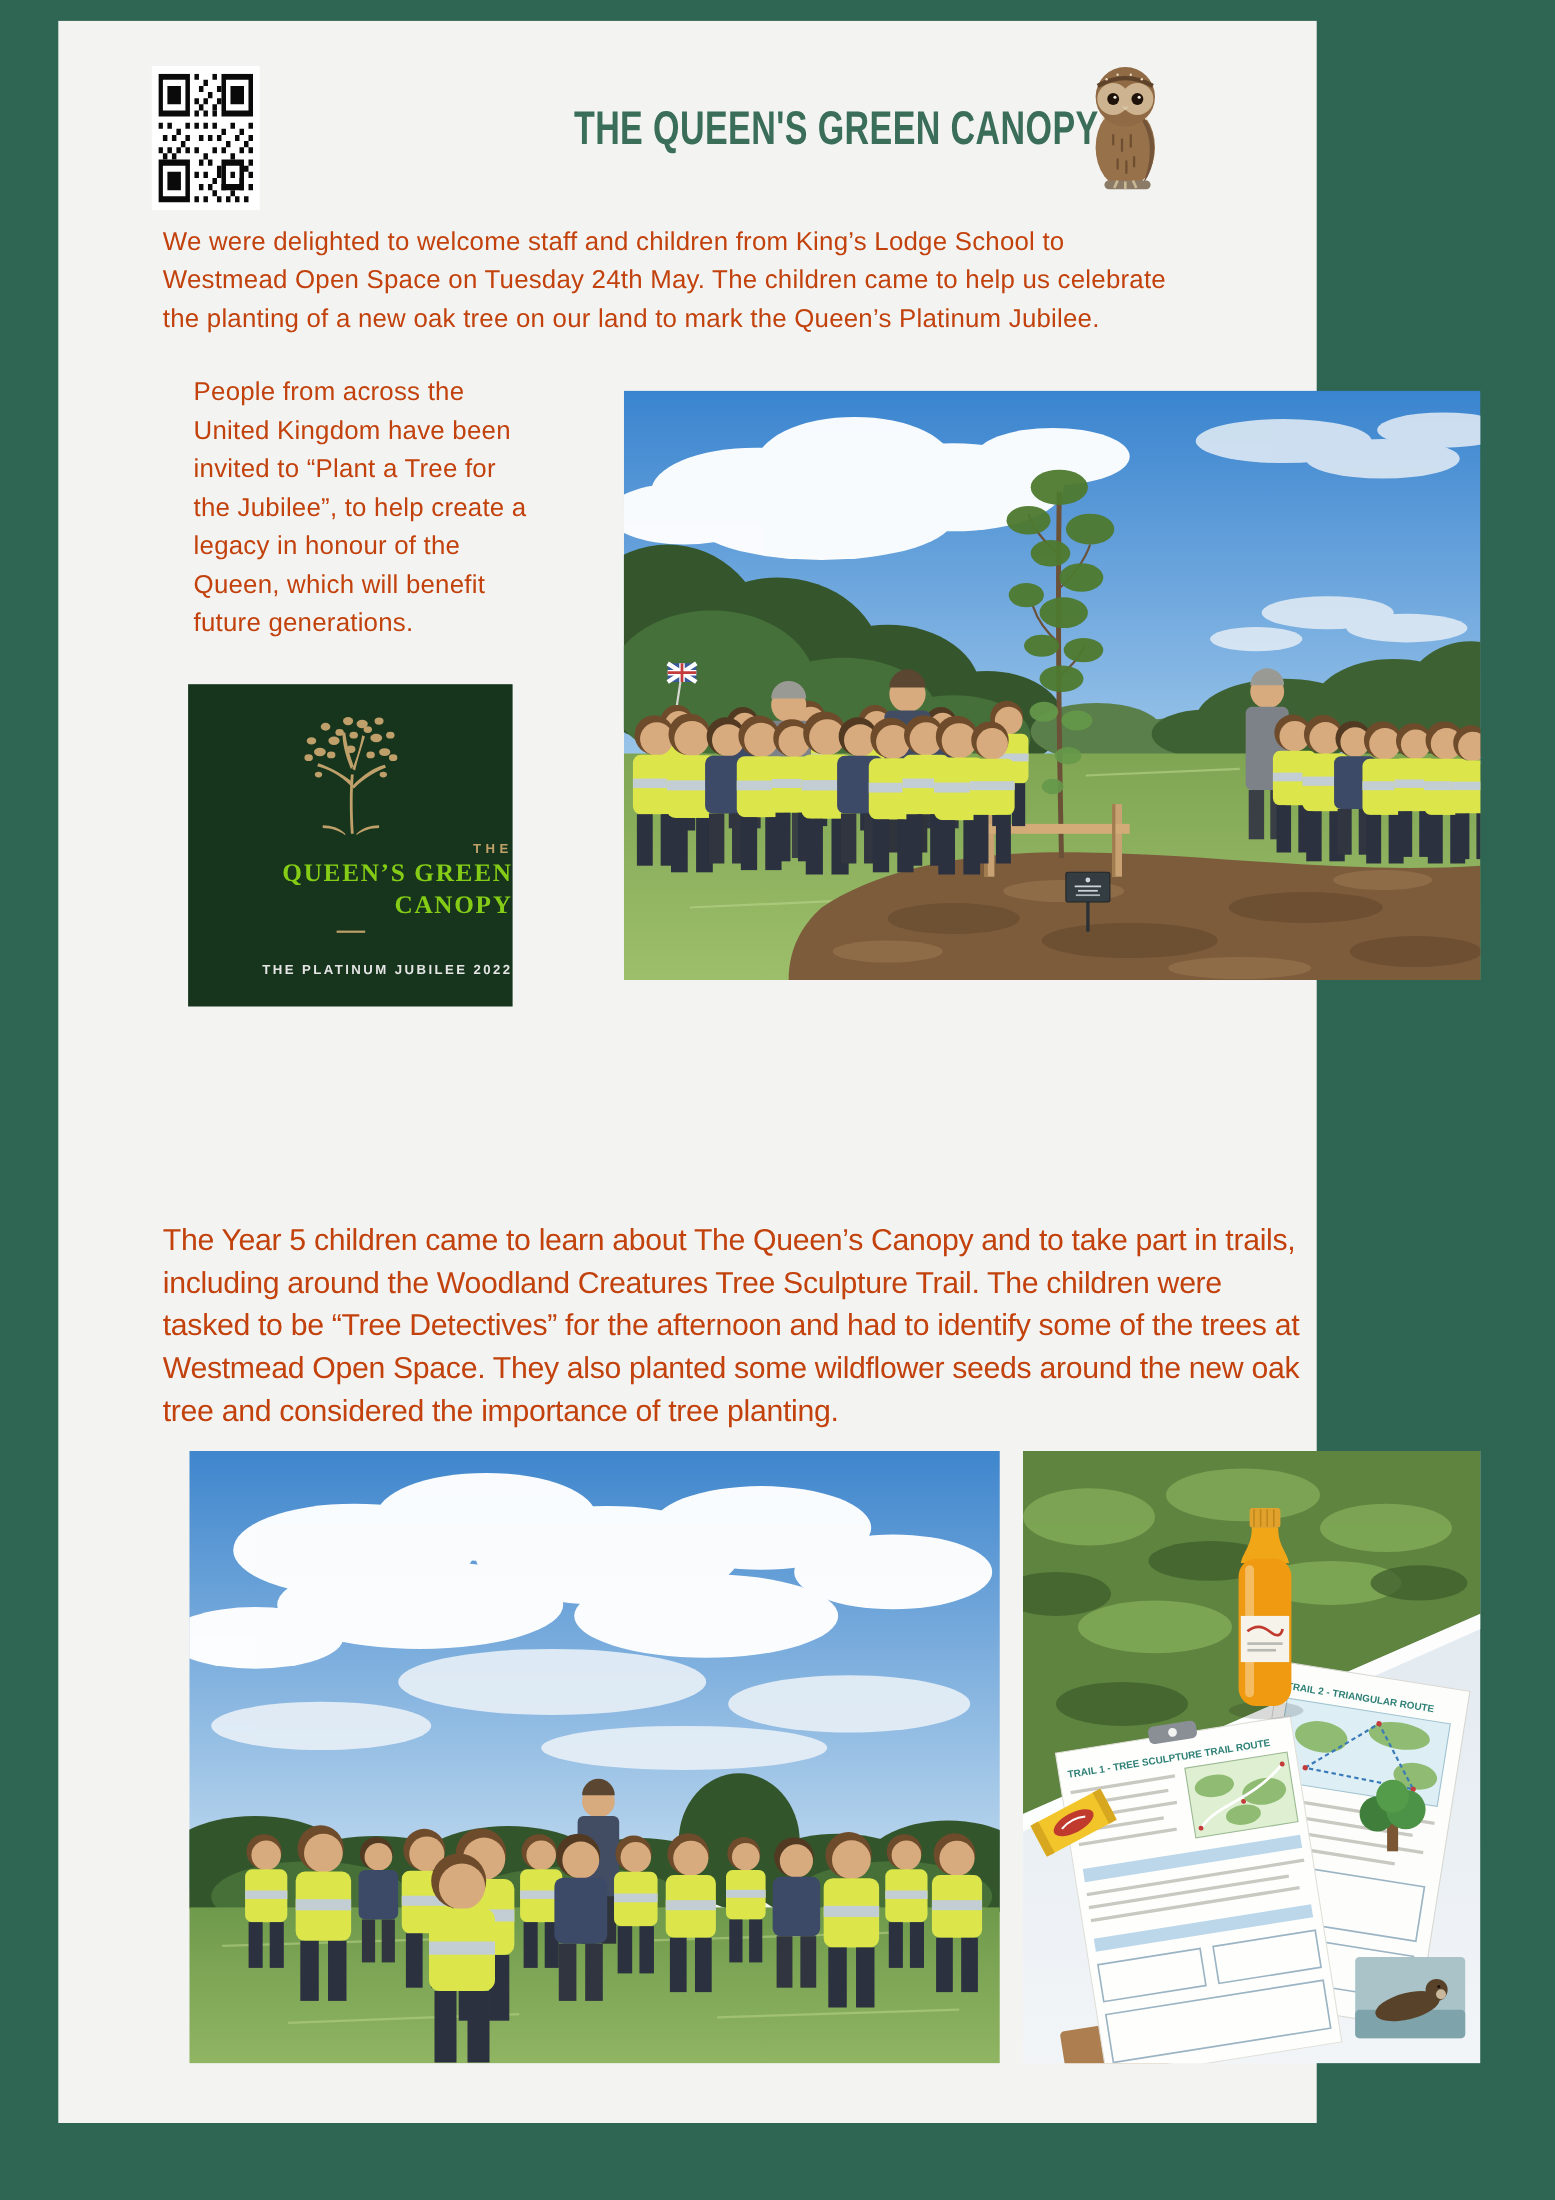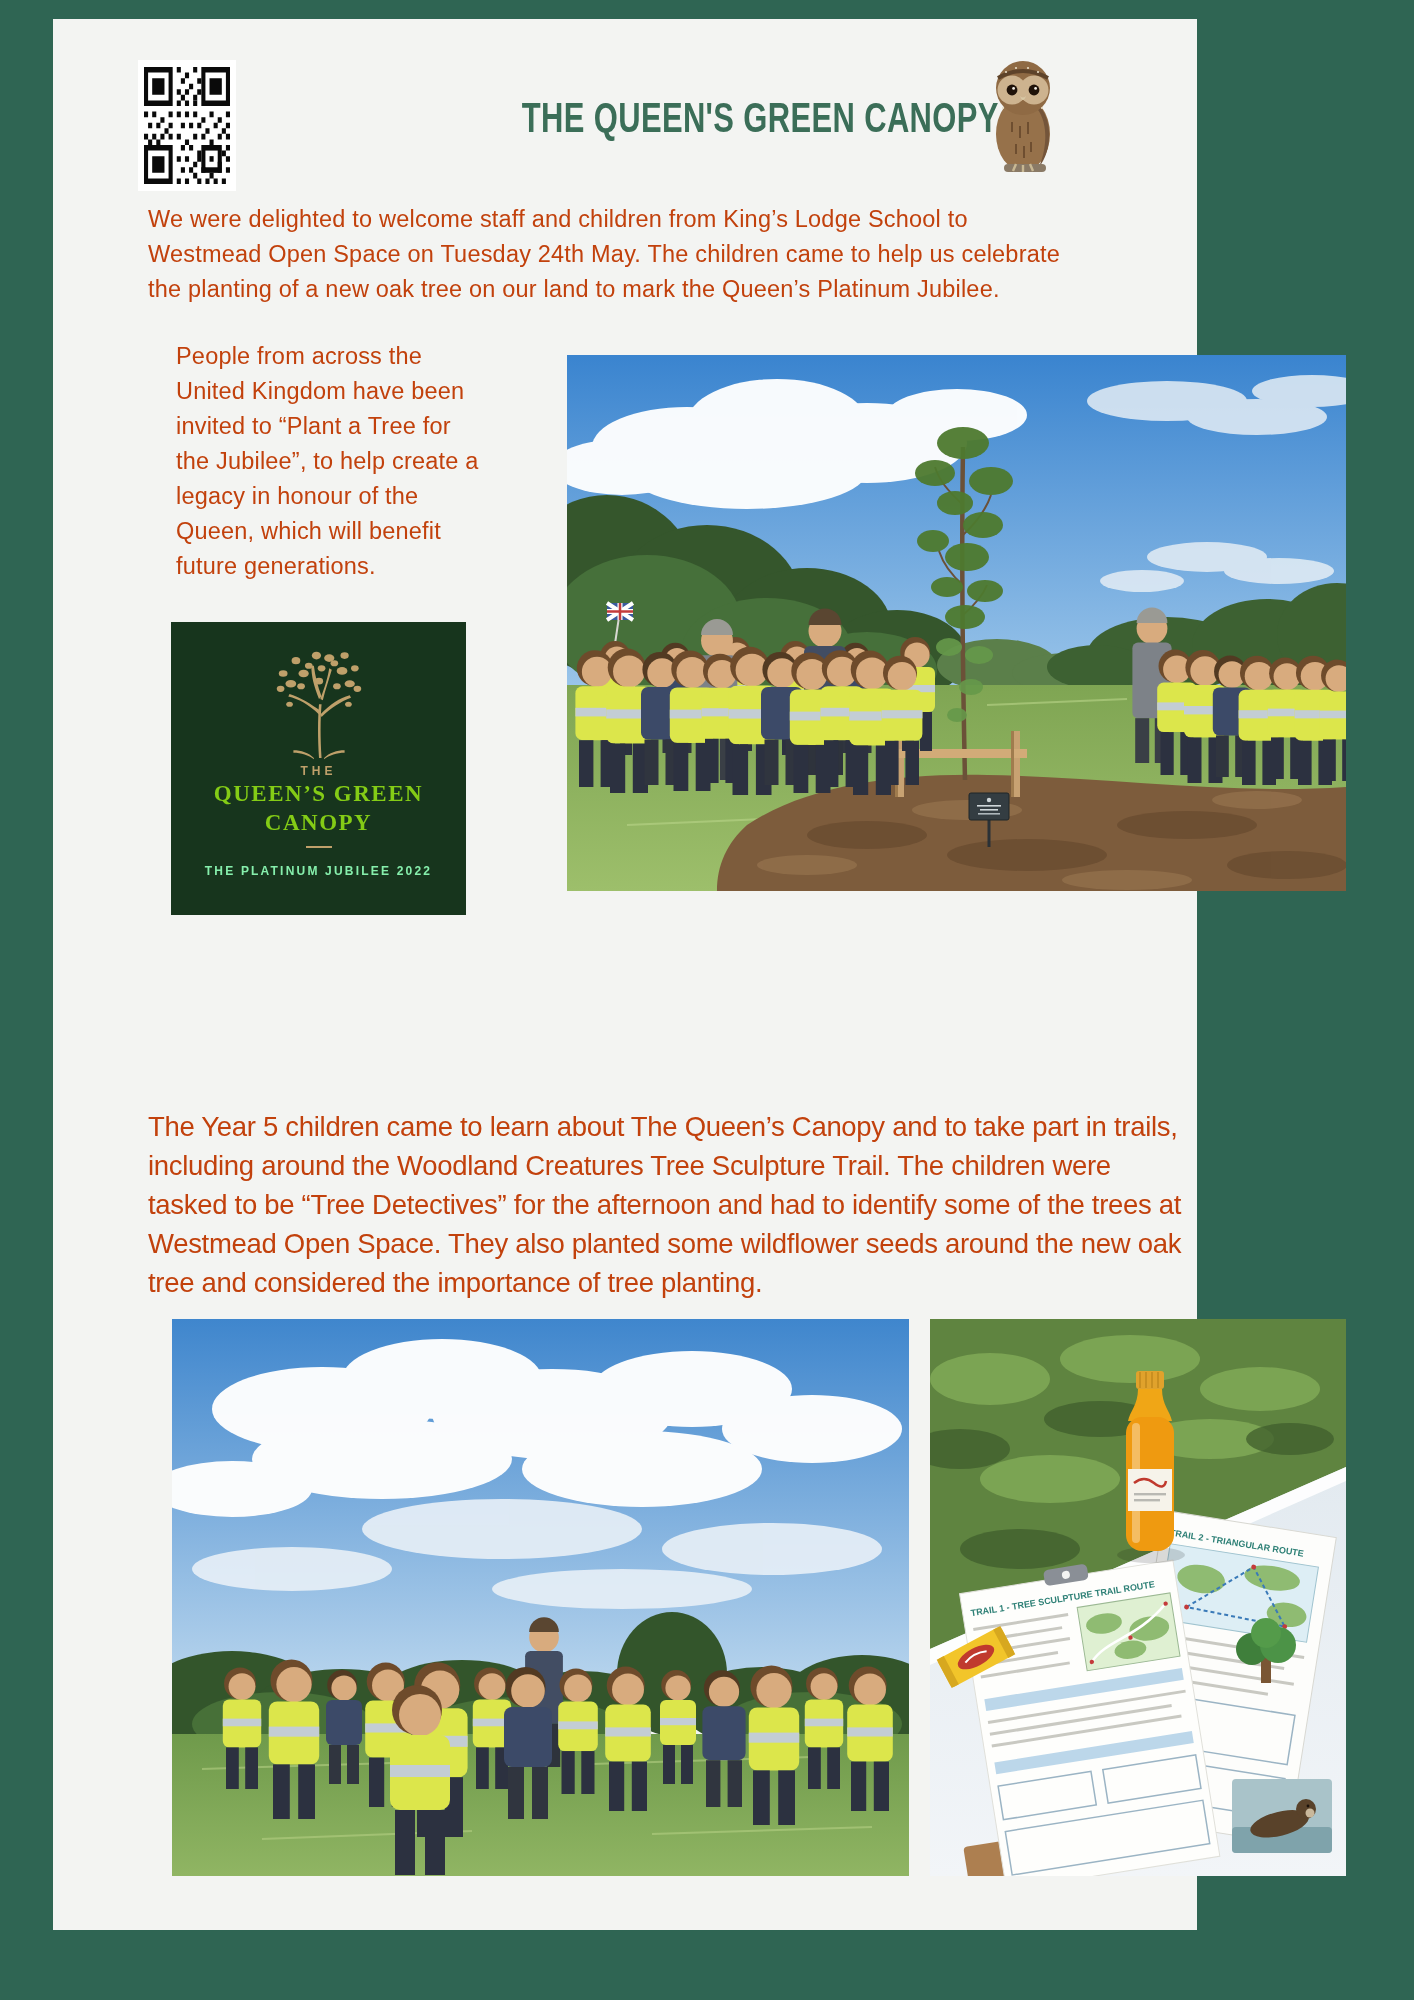--- a/index.html
+++ b/index.html
@@ -11,26 +11,26 @@
   .page-title{left:0;top:74px;width:1414px;text-align:center;white-space:nowrap;}
   .page-title span{display:inline-block;transform:scaleX(.72);transform-origin:50% 50%;font-size:43px;font-weight:bold;letter-spacing:.5px;color:#3b6e58;}
   .owl{left:923px;top:33px;width:94px;height:126px;}
   .para{position:absolute;white-space:pre;color:#c2410c;}
   .p-lg{font-size:23.5px;line-height:35px;letter-spacing:.2px;}
   .p-cond{font-size:27.5px;line-height:39px;letter-spacing:-.3px;}
   .p1{left:95px;top:183px;}
   .p2{left:95px;top:320px;margin-left:28px;}
   .p3{left:95px;top:933px;}
   .p4{left:95px;top:1088px;}
-  .logo{left:118px;top:603px;width:295px;height:293px;background:#17351d;text-align:center;}
+  .logo{left:118px;top:603px;width:295px;height:293px;background:#17351d;text-align:right;}
   .logo svg{display:block;margin:18px auto 2px auto;}
   .logo-the{display:block;color:#bfa06a;font-size:12px;font-weight:bold;letter-spacing:4px;margin-top:2px;}
   .logo-main{display:block;color:#84cc16;font-family:"Liberation Serif",serif;font-size:23px;font-weight:bold;letter-spacing:1.5px;line-height:26px;margin-top:3px;}
   .logo-rule{display:block;width:26px;height:2px;background:#bfa06a;margin:10px auto 0 auto;}
-  .logo-jubilee{display:block;color:#86efac;font-size:12px;font-weight:bold;letter-spacing:2.2px;margin-top:16px;}
+  .logo-jubilee{display:block;color:#e5e5e5;font-size:12px;font-weight:bold;letter-spacing:2.2px;margin-top:26px;}
   .photo{position:absolute;overflow:hidden;}
   .photo svg{display:block;width:100%;height:100%;}
   .ph-main{left:514px;top:336px;width:779px;height:536px;}
   .ph-bl{left:119px;top:1300px;width:737px;height:557px;}
   .ph-br{left:877px;top:1300px;width:416px;height:557px;}
 </style>
 </head>
 <body>
 
 <svg width="0" height="0" style="position:absolute" aria-hidden="true">

